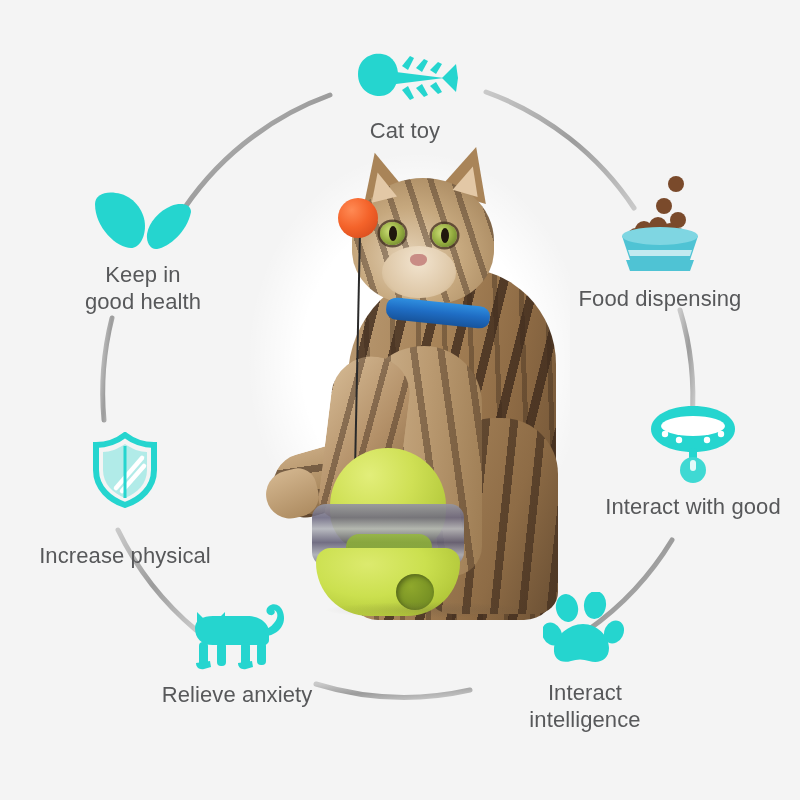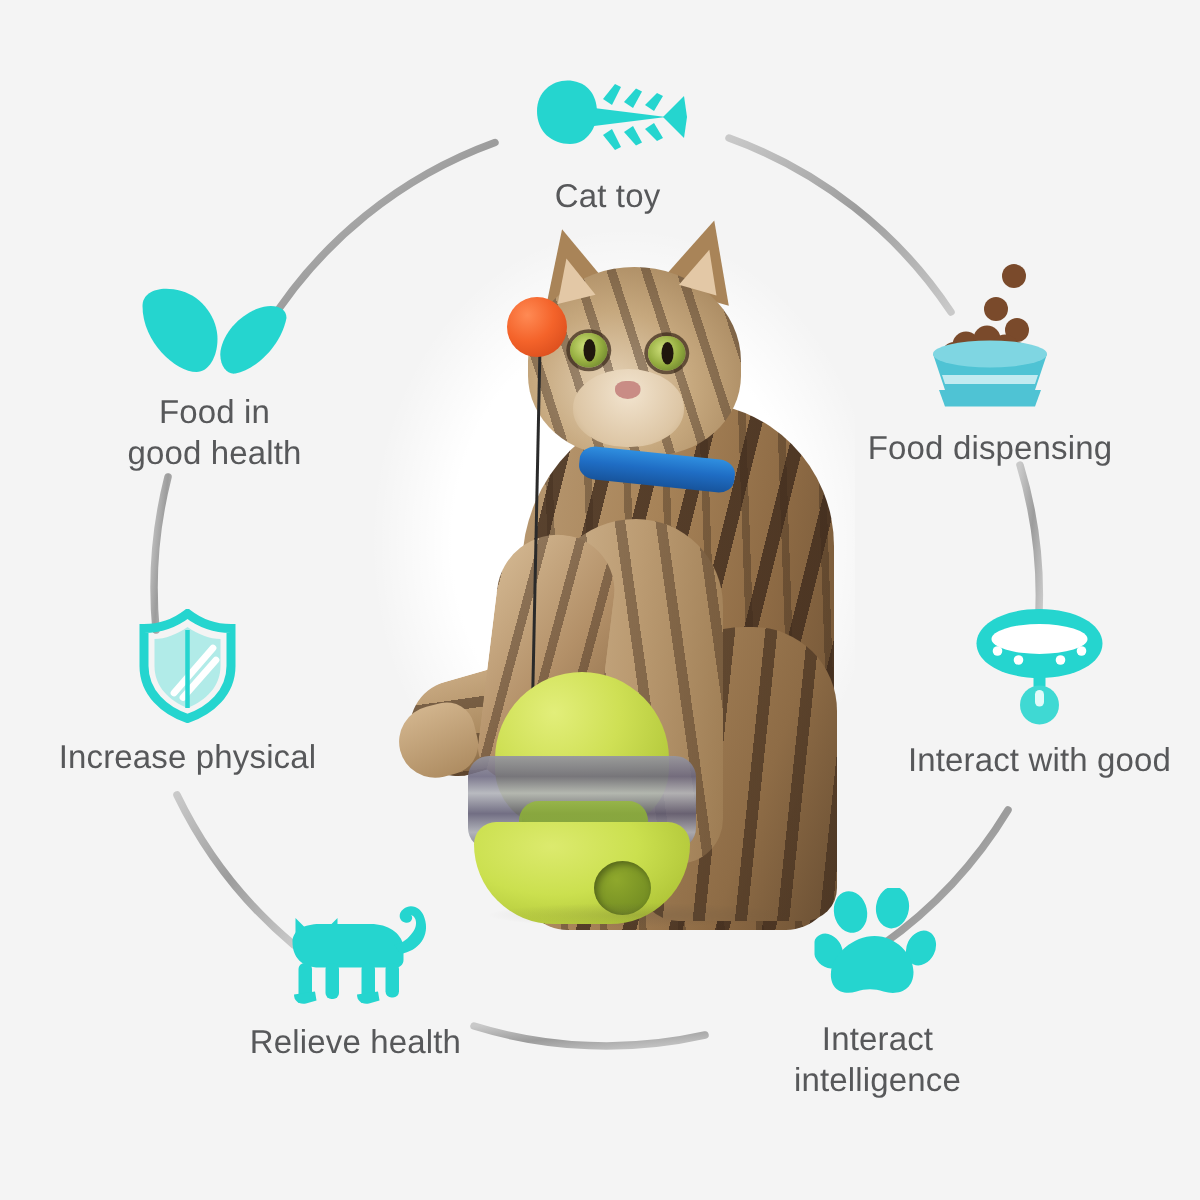--- a/index.html
+++ b/index.html
@@ -280,21 +280,21 @@
     text-align: center;
     white-space: pre-line;
     letter-spacing: 0.1px;
   }
 
   #node-cat-toy            { left: 290px; top: 48px; }
   #node-food-dispensing    { left: 545px; top: 176px; justify-content: space-between; }
   #node-interact-with-host { left: 578px; top: 400px; }
   #node-improving-intel    { left: 470px; top: 592px; }
   #node-relieve-anxiety    { left: 122px; top: 600px; }
-  #node-increase-physical  { left: 10px; top: 406px; }
+  #node-increase-physical  { left: 10px; top: 432px; gap: 25px; }
   #node-keep-good-health   { left: 28px; top: 190px; }
 </style>
 </head>
 <body>
 
 <div id="stage">
 
   <svg id="arcs" viewBox="0 0 800 800">
     <defs>
       <linearGradient id="g1" x1="0" y1="0" x2="1" y2="1">
@@ -440,21 +440,21 @@
           <rect x="16" y="42" width="9" height="26" rx="4"></rect>
           <rect x="34" y="42" width="9" height="24" rx="4"></rect>
           <rect x="58" y="42" width="9" height="26" rx="4"></rect>
           <rect x="74" y="42" width="9" height="23" rx="4"></rect>
           <path d="M13 63 C13 67 16 70 21 69 L28 67 L27 61 L20 62 Z"></path>
           <path d="M55 63 C55 67 58 70 63 69 L70 67 L69 61 L62 62 Z"></path>
           <path d="M84 36 C96 34 104 24 100 12 C98 5 91 2 86 6 C82 9 83 14 87 15 C91 16 93 12 91 10 C95 11 96 18 91 23 C88 27 84 29 80 30 Z"></path>
         </g>
       </svg>
     </span>
-    <span class="label">Relieve health</span>
+    <span class="label">Relieve anxiety</span>
   </div>
 
   <div class="node" id="node-increase-physical">
     <span class="icon">
       <svg width="66" height="76" viewBox="0 0 66 76">
         <path d="M33 3 C24 10 13 13 4 13 L4 38 C4 56 18 68 33 73 C48 68 62 56 62 38 L62 13 C53 13 42 10 33 3 Z" fill="none" stroke="#25d5cf" stroke-width="6"></path>
         <path d="M33 12 C26 17 18 20 11 20 L11 38 C11 52 21 61 33 66 C45 61 55 52 55 38 L55 20 C48 20 40 17 33 12 Z" fill="#5fe0da" opacity="0.45"></path>
         <g stroke="#ffffff" stroke-width="4.5" stroke-linecap="round">
           <line x1="24" y1="56" x2="50" y2="26"></line>
           <line x1="30" y1="59" x2="52" y2="34"></line>
@@ -467,17 +467,17 @@
 
   <div class="node" id="node-keep-good-health">
     <span class="icon">
       <svg width="104" height="62" viewBox="0 0 104 62">
         <g fill="#25d5cf">
           <path d="M4 14 C4 4 16 0 30 4 C44 8 54 22 54 36 C54 48 48 58 40 58 C26 58 4 38 4 14 Z"></path>
           <path d="M100 22 C100 14 90 12 80 16 C68 21 58 32 56 44 C55 53 60 60 66 59 C78 57 96 42 100 22 Z"></path>
         </g>
       </svg>
     </span>
-    <span class="label">Food in
+    <span class="label">Keep in
 good health</span>
   </div>
 
 </div>
 
 </body></html>

